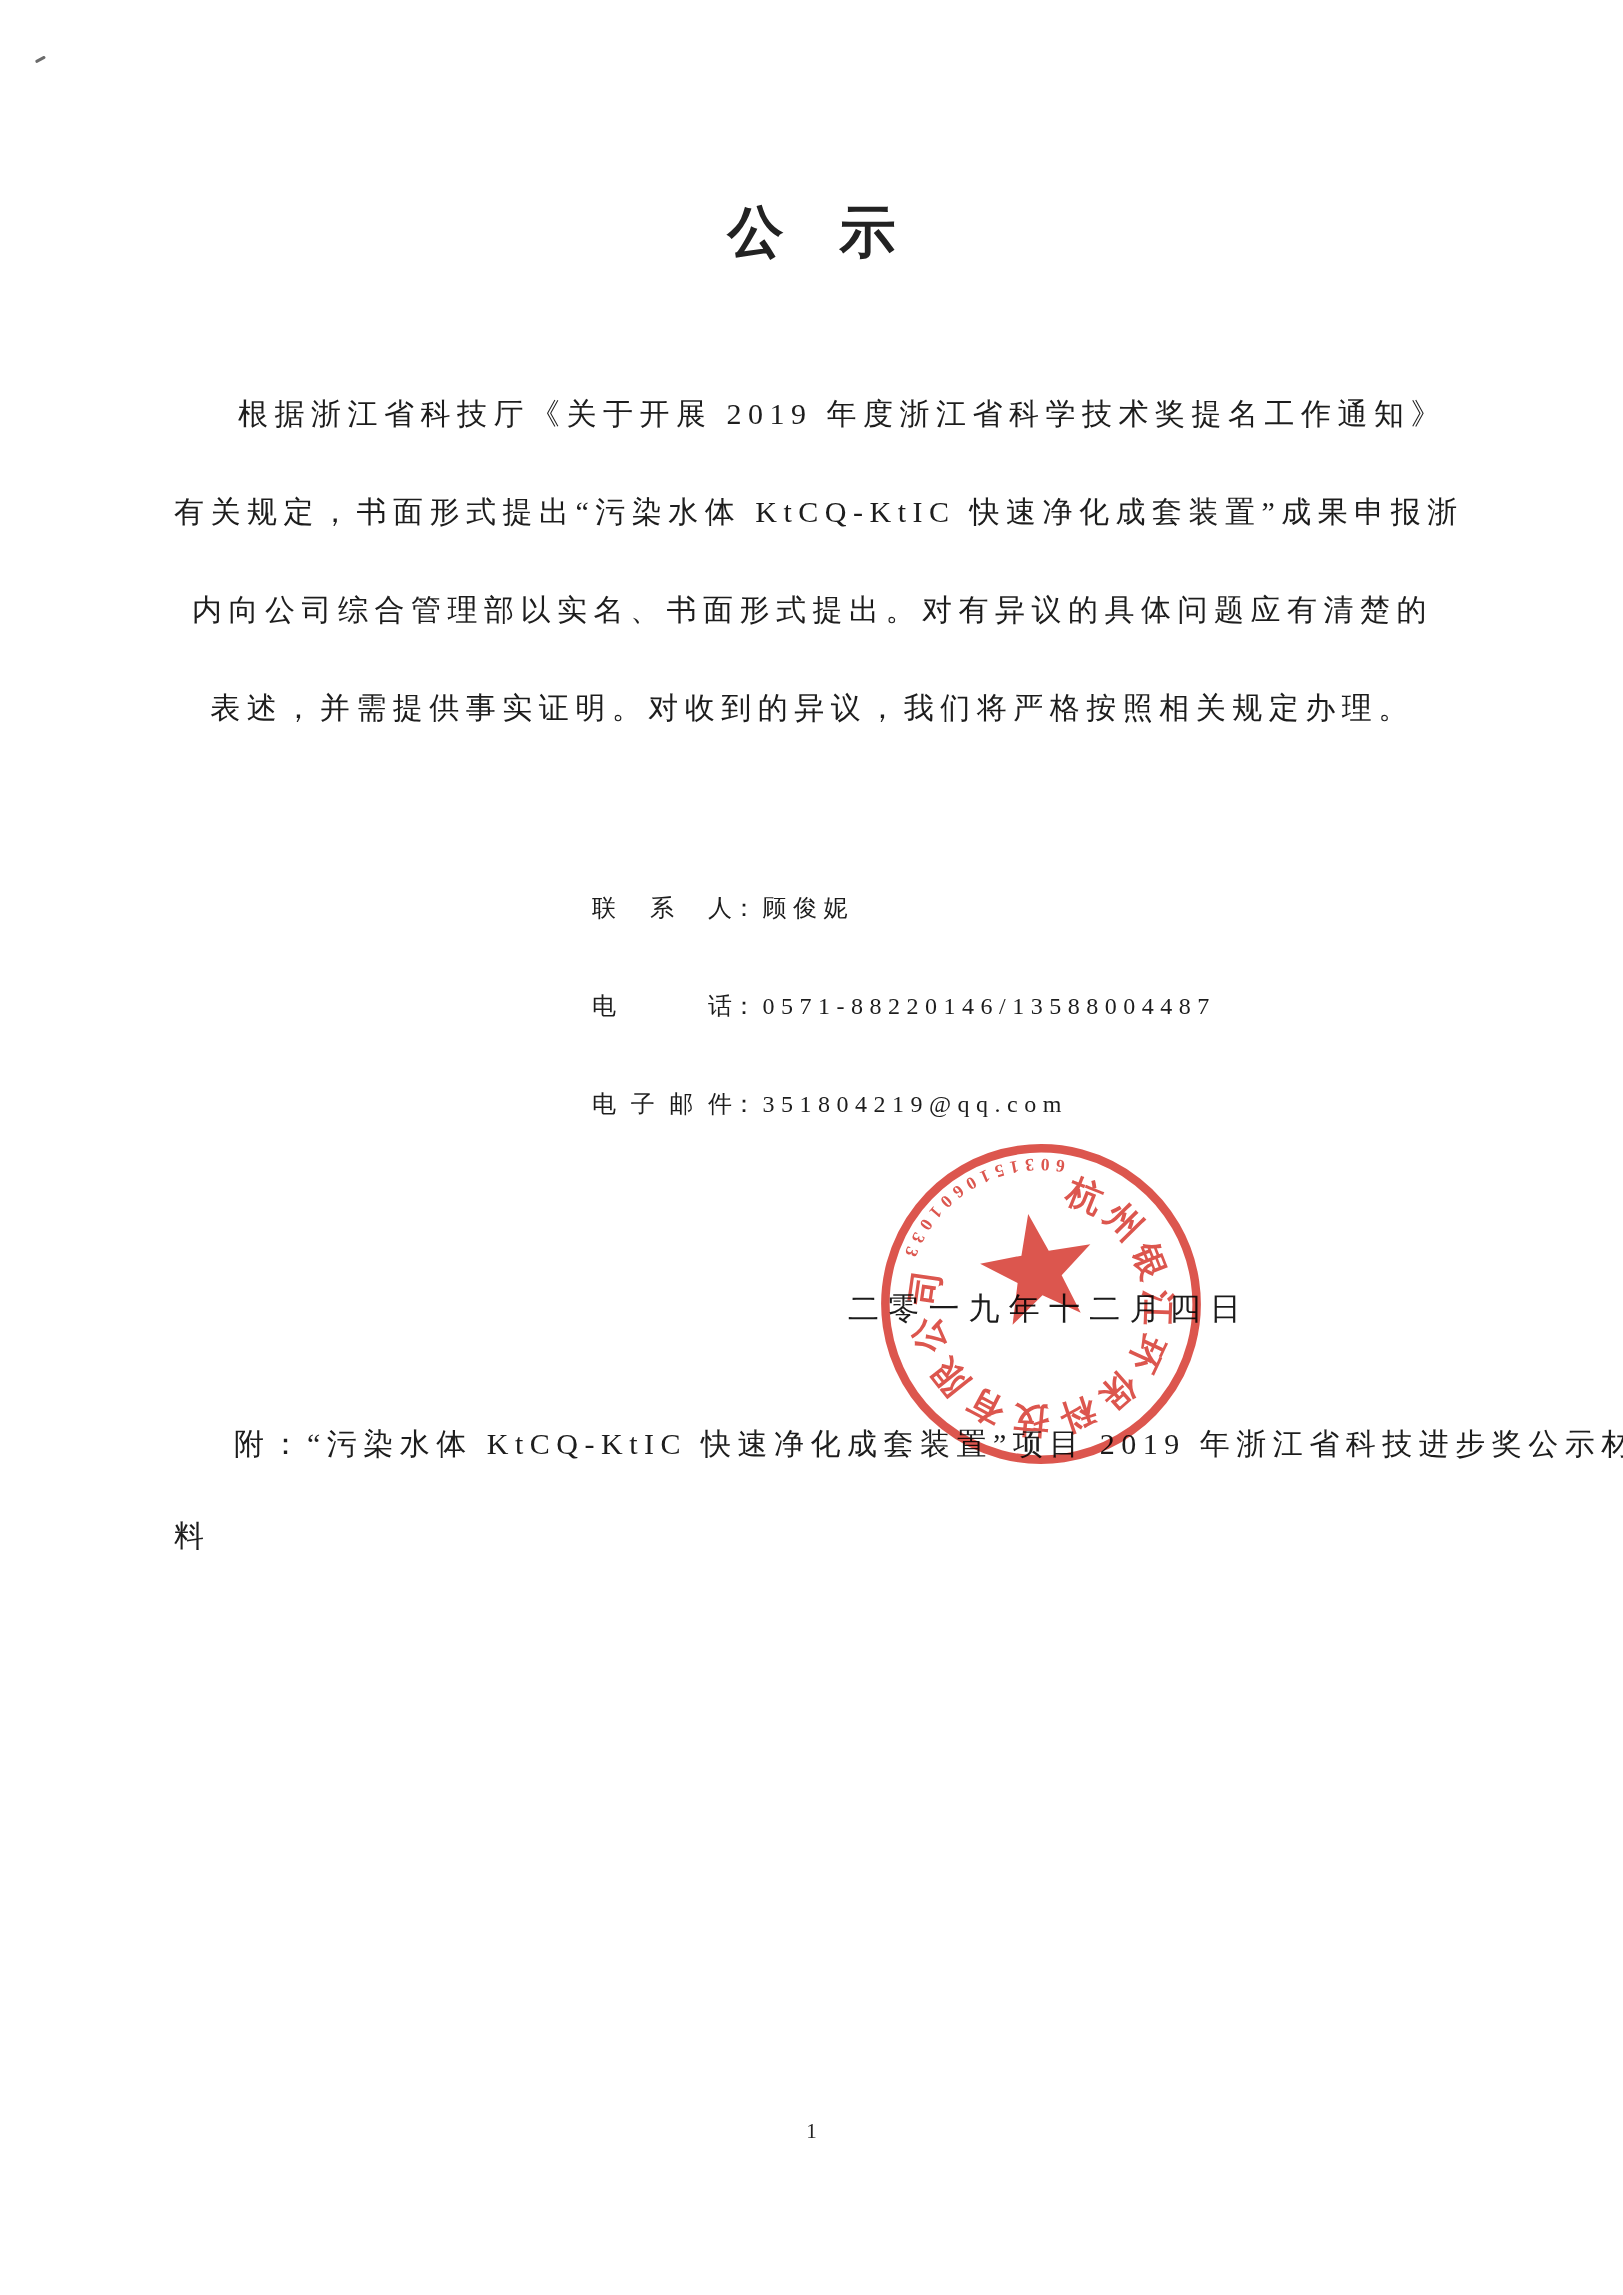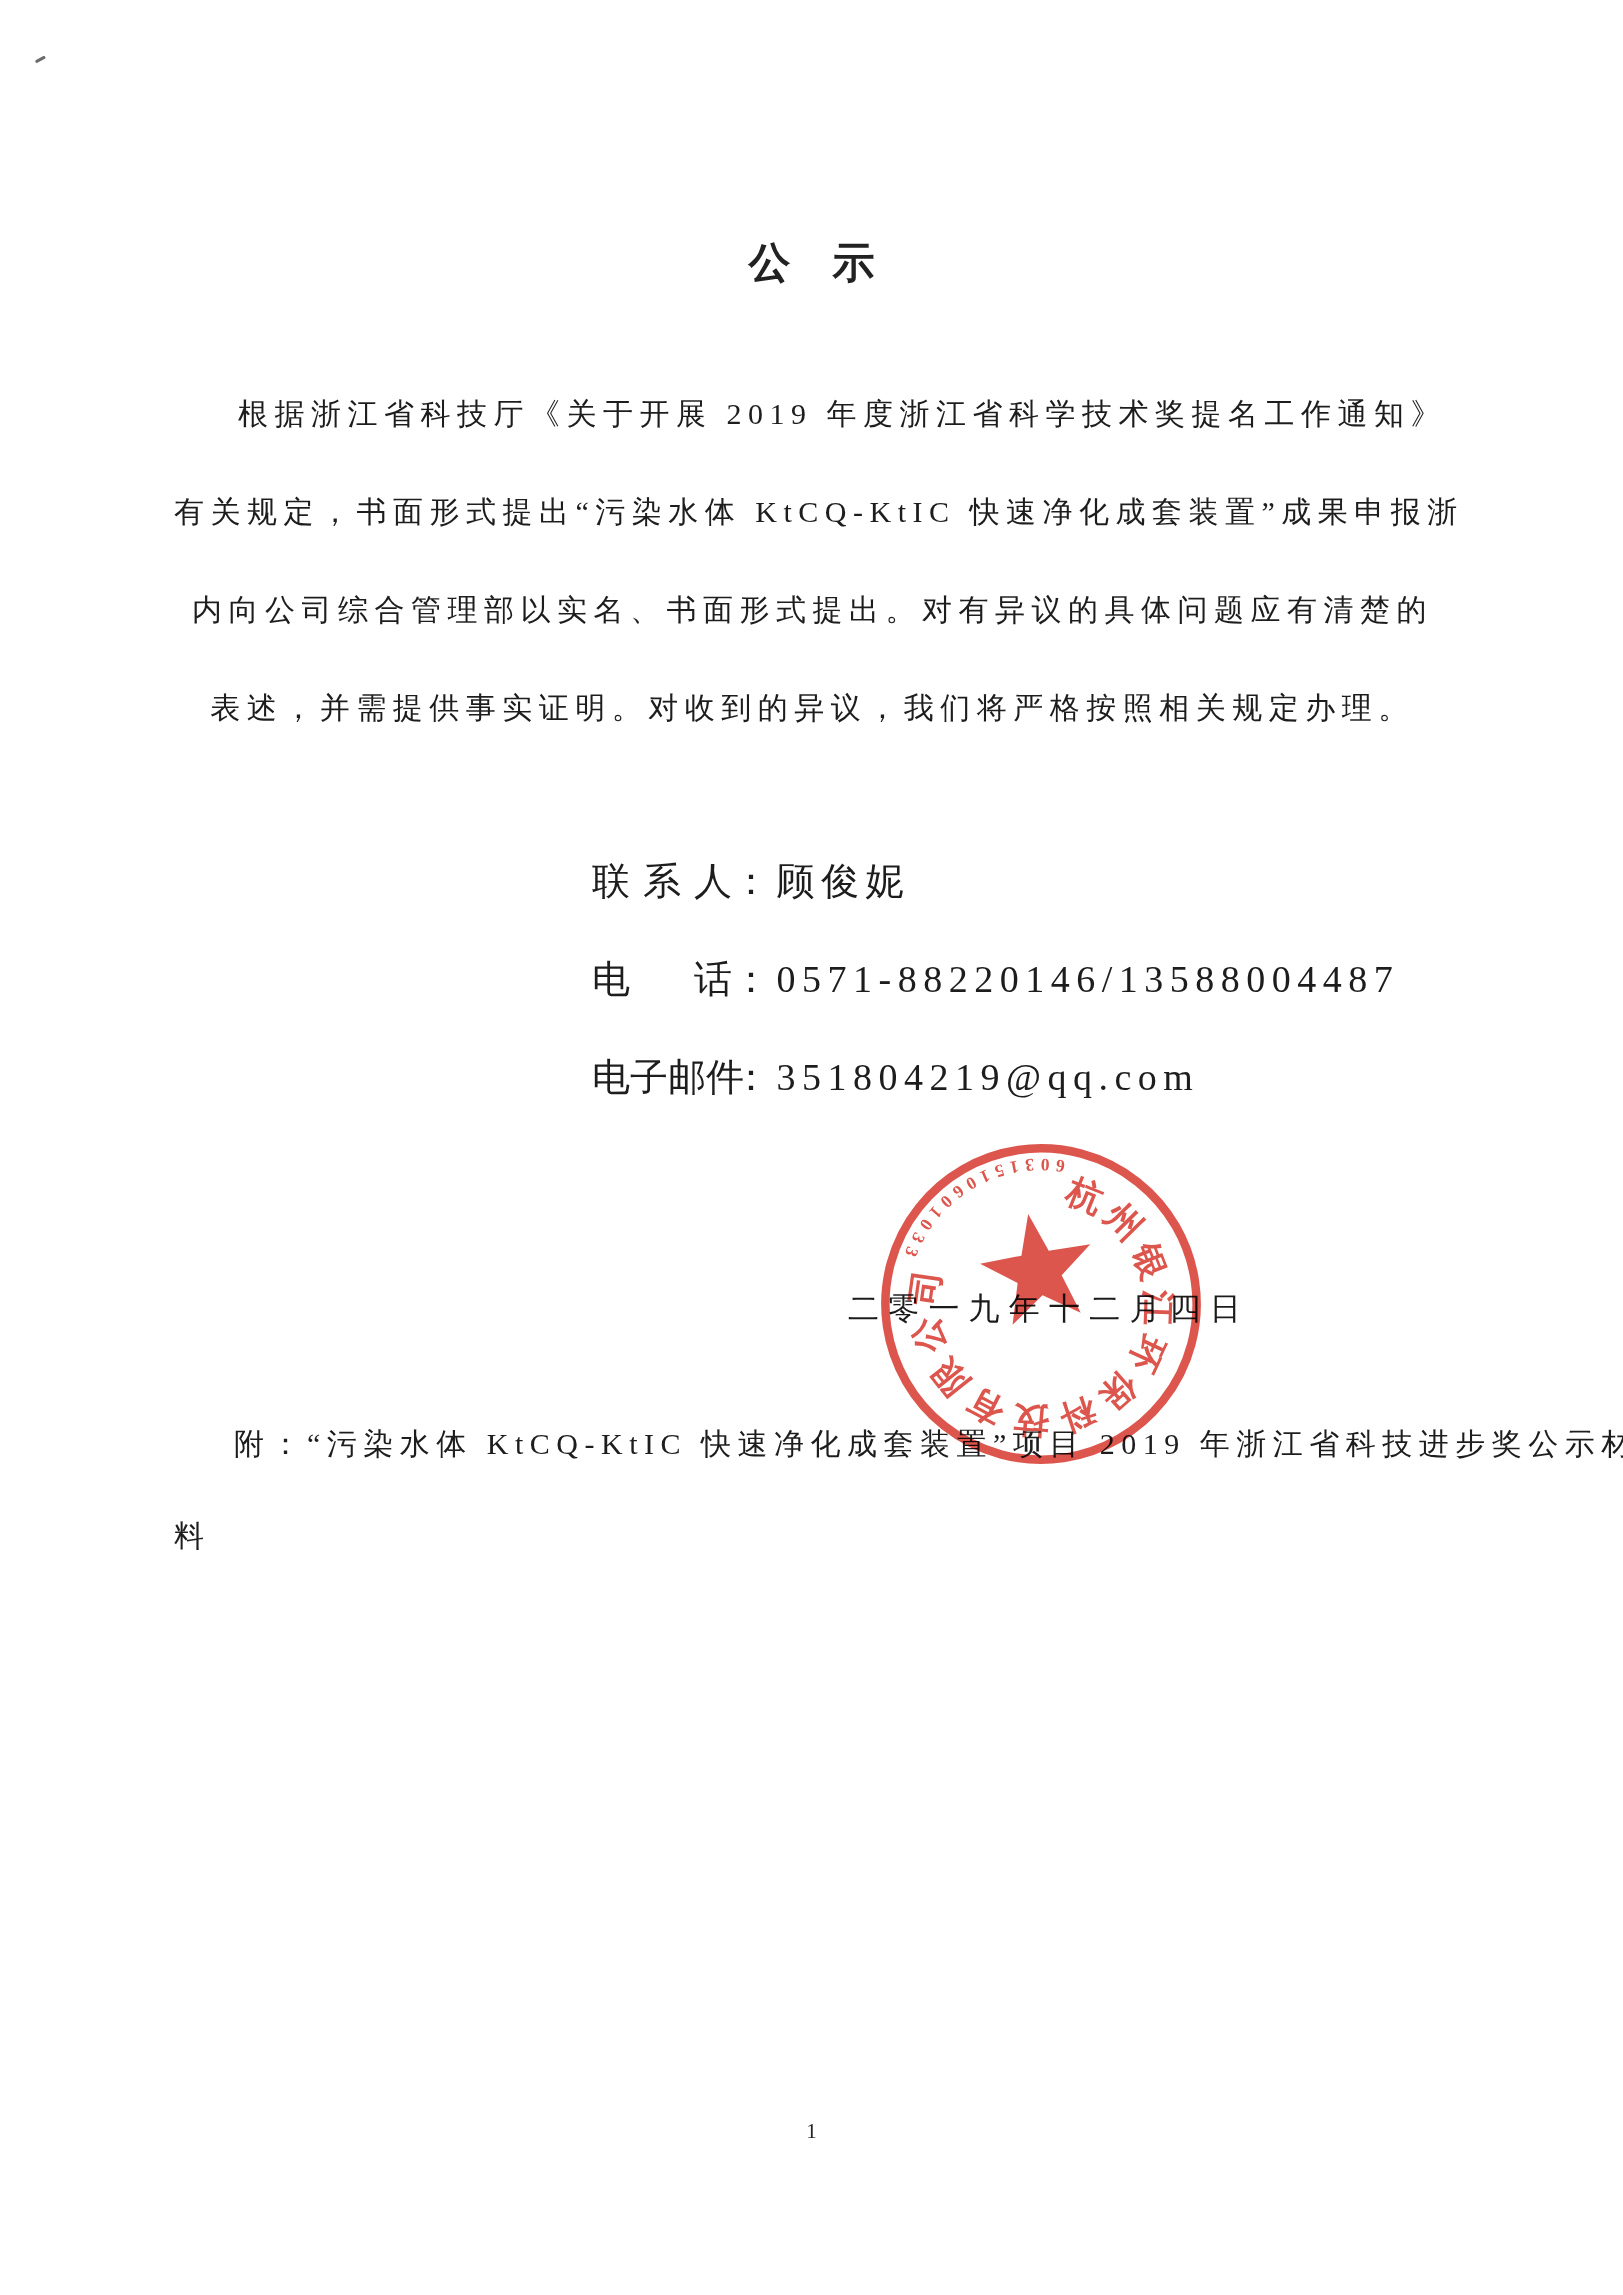--- a/index.html
+++ b/index.html
@@ -9,39 +9,39 @@
     background:#ffffff;
     overflow:hidden;
     font-family:"Liberation Serif","DejaVu Serif",serif;
     color:#1d1d1d;
   }
   .speck{
     position:absolute;left:35px;top:58px;width:10.5px;height:3.3px;
     background:#3a3a3a;transform:rotate(-28deg);border-radius:1.3px;opacity:.75;
   }
   .doc-title{
-    position:absolute;top:217px;left:0;width:100%;
+    position:absolute;top:186px;left:0;width:100%;
     text-align:center;
     font-family:"Liberation Sans","DejaVu Sans",sans-serif;
     font-weight:700;
-    font-size:42px;line-height:92px;
+    font-size:56px;line-height:92px;
     color:#222;
   }
   .para{
     position:absolute;top:365px;left:174px;width:1277px;
     font-size:30px;line-height:98px;letter-spacing:6.5px;
     white-space:nowrap;
     text-align:center;
   }
   .para .ln{height:98px;}
   .para .ln.first{text-indent:60px;}
   .b{font-weight:400;}
   .contacts{
-    position:absolute;top:832px;left:592px;
-    font-size:38px;line-height:98px;letter-spacing:6.5px;
+    position:absolute;top:859px;left:592px;
+    font-size:24px;line-height:98px;letter-spacing:6.5px;
     white-space:nowrap;
   }
   .c-label{
     display:inline-block;width:140px;letter-spacing:0;
     text-align:justify;text-align-last:justify;vertical-align:top;
   }
   .date-line{
     position:absolute;top:1260px;left:848px;
     font-size:31px;line-height:98px;letter-spacing:9.2px;
     color:#1b1b1b;white-space:nowrap;

